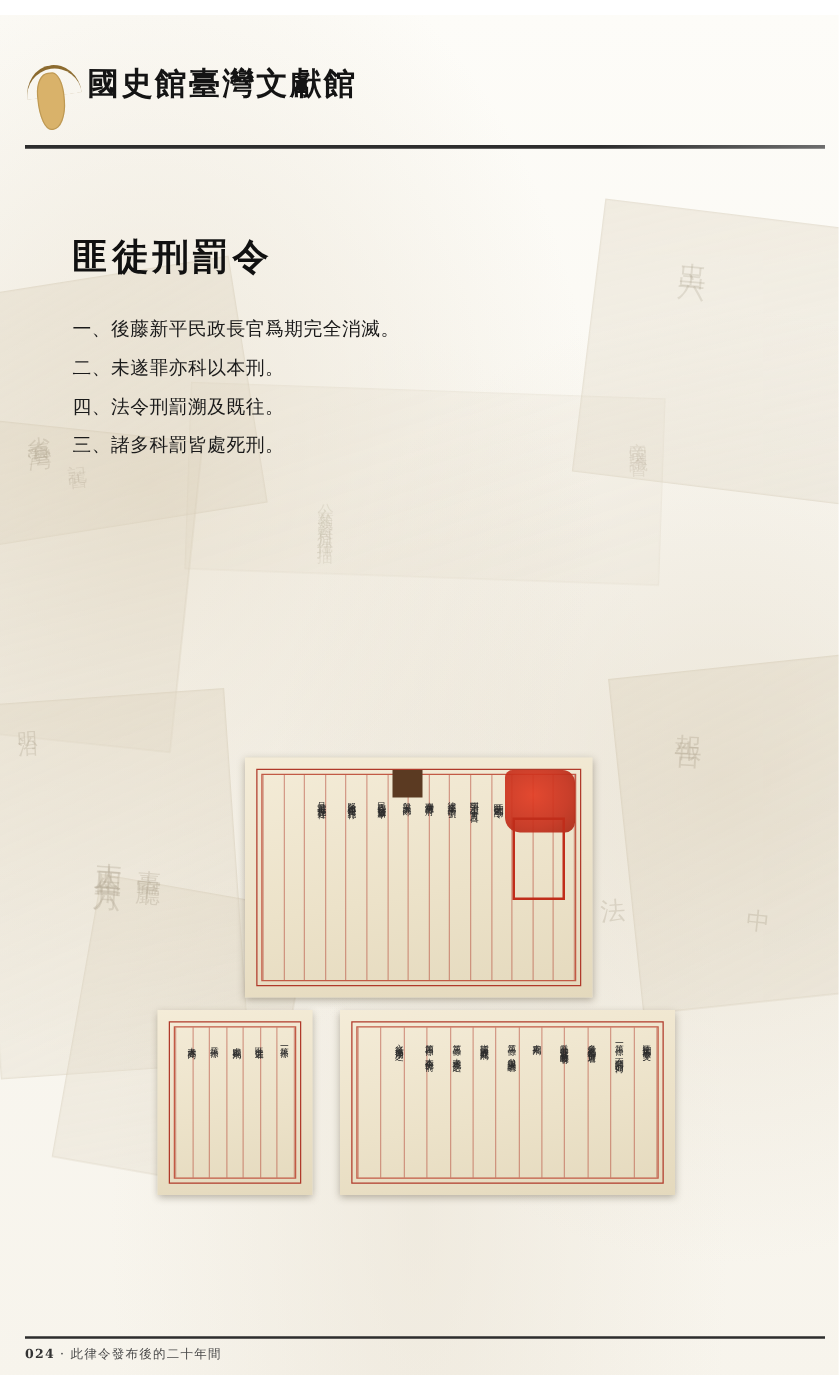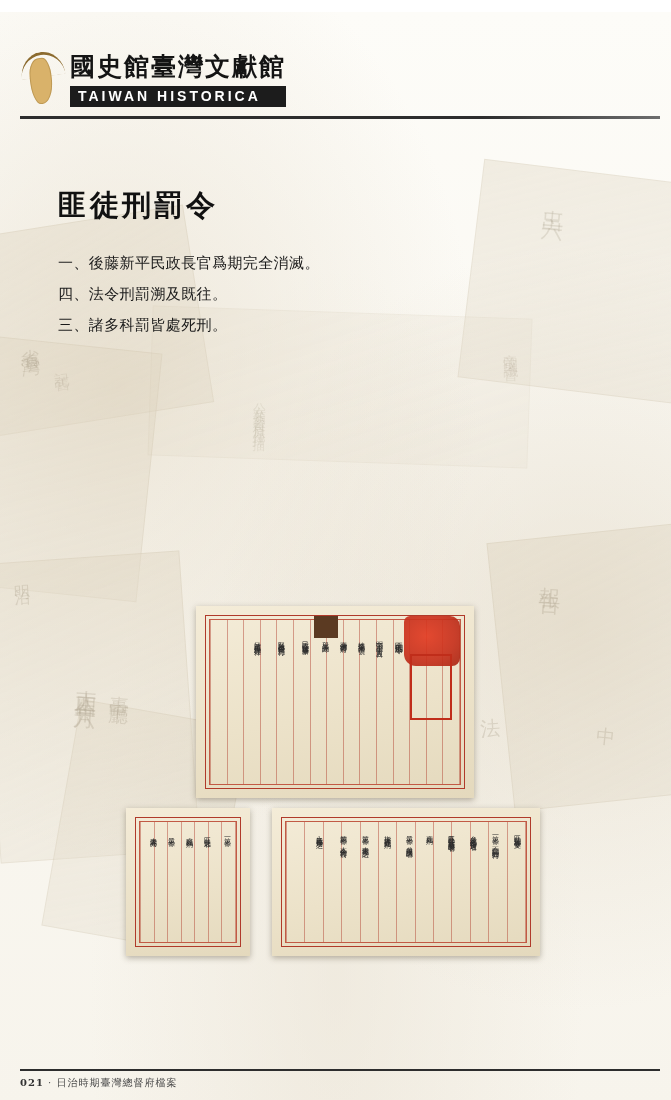--- a/index.html
+++ b/index.html
@@ -304,31 +304,31 @@
   </div>
 
   <div class="header">
     <div class="logo-wrap">
       <div class="logo-mark">
         <div class="swoosh"></div>
         <div class="taiwan"></div>
       </div>
       <div class="logo-text">
         <div class="logo-cn">國史館臺灣文獻館</div>
-        <div class="logo-en">TAIWAN HISTORICA</div>
       </div>
     </div>
     <div class="header-rule"></div>
   </div>
 
   <div class="article">
     <h1 class="article-title">匪徒刑罰令</h1>
 
 
     <p class="list-line">一、後藤新平民政長官爲期完全消滅。</p>
+    <p class="list-line">二、未遂罪亦科以本刑。</p>
     <p class="list-line">四、法令刑罰溯及既往。</p>
     <p class="list-line">三、諸多科罰皆處死刑。</p>
 
     <div class="para-gap"></div>
 
   </div>
 
   <div class="plates">
 
     <div class="plate p1">
@@ -414,19 +414,19 @@
       <div class="glyphcol" style="right:172px; top:22px; font-size:7px;">第三條　未遂犯罰之</div>
       <div class="glyphcol" style="right:194px; top:22px; font-size:7px;">第四條　本令施行前</div>
       <div class="glyphcol" style="right:218px; top:22px; font-size:7px;">之行爲亦適用之</div>
     </div>
 
   </div>
 
   <div class="footer">
     <div class="footer-rule"></div>
     <div class="footer-text">
-      <span class="footer-page">021</span>
+      <span class="footer-page">024</span>
       <span>·</span>
-      <span>日治時期臺灣總督府檔案</span>
+      <span>此律令發布後的二十年間</span>
     </div>
   </div>
 
 </div>
 
 </body></html>

